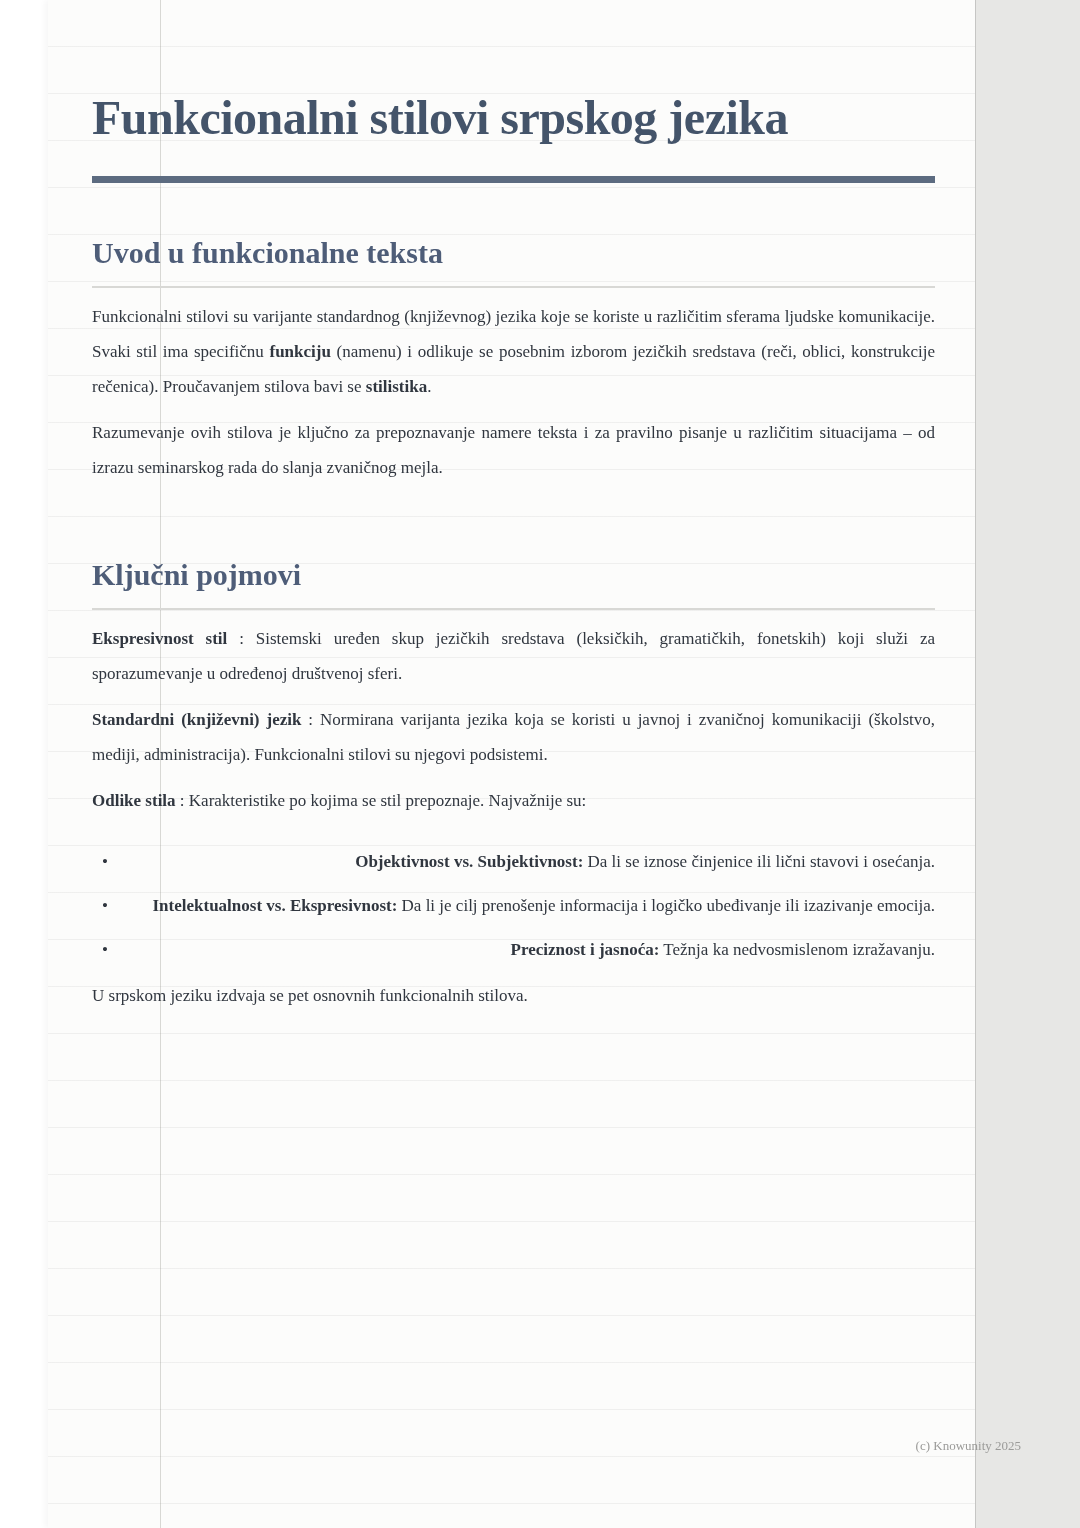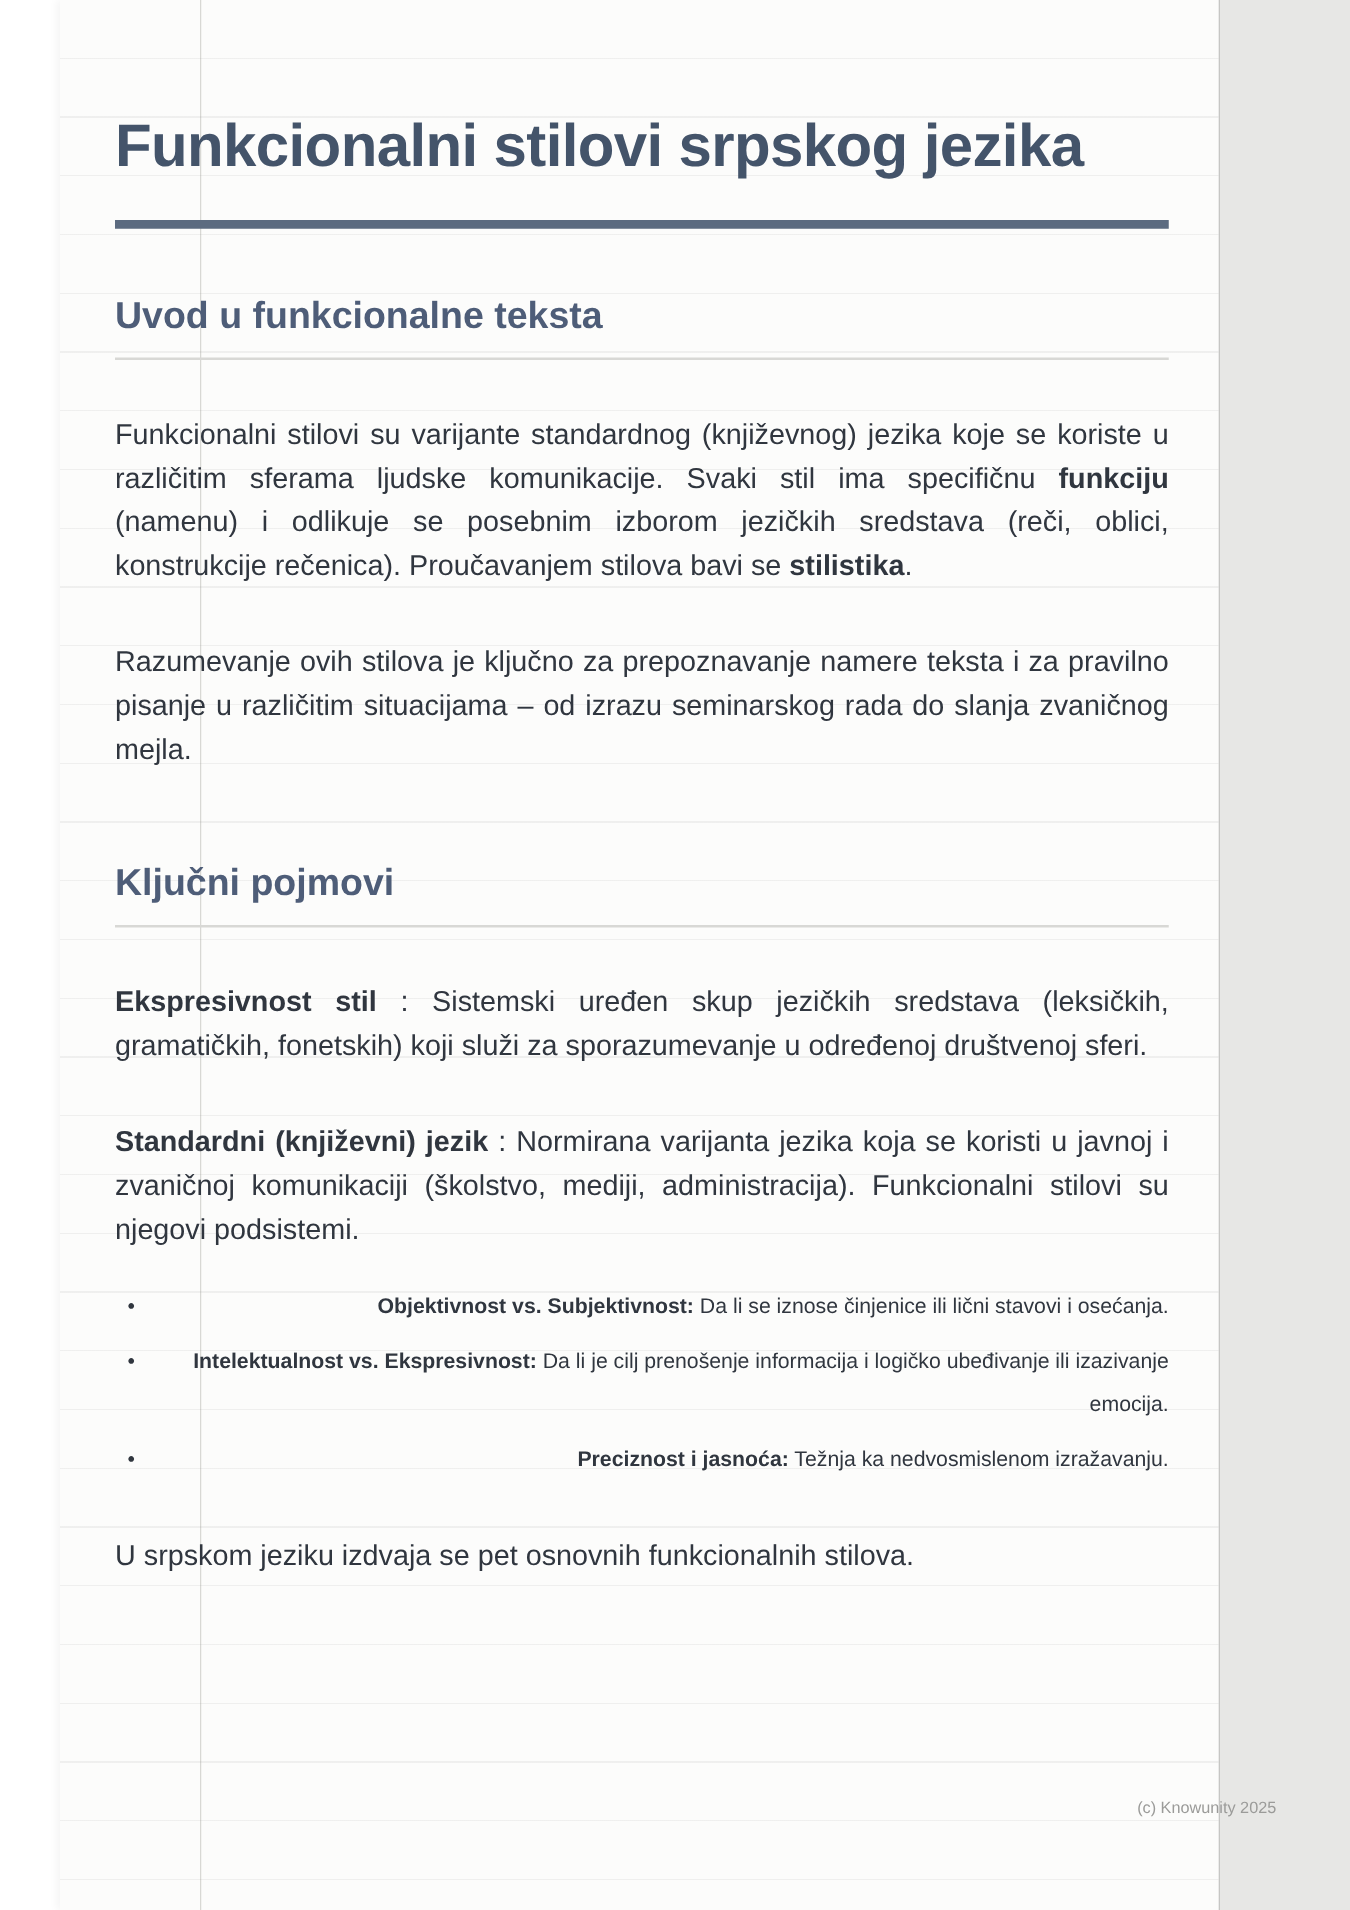--- a/index.html
+++ b/index.html
@@ -7,20 +7,21 @@
   body {
     font-family: "Liberation Sans", "DejaVu Sans", sans-serif;
     color: #30363f;
   }
   .canvas {
     position: relative;
     width: 1080px;
     height: 1528px;
     background: #ffffff;
     overflow: hidden;
+    font-family: Liberation Serif, serif;
   }
   
   .paper {
     position: absolute;
     left: 48px;
     top: 0;
     width: 927px;
     height: 100%;
     background:
       repeating-linear-gradient(180deg,
@@ -74,22 +75,22 @@
     color: #4e5d78;
   }
   h2.section-heading.second { margin-top: 72px; }
   .section-rule {
     margin-top: 15px;
     height: 2px;
     background: #d8d8d5;
     border: none;
   }
   p.body-para {
-    margin-top: 42px;
-    font-size: 23px;
+    margin-top: 11px;
+    font-size: 17px;
     line-height: 35px;
     text-align: justify;
     color: #30363f;
   }
   .b { font-weight: 700; }
   ul.bullet-list {
     margin-top: 26px;
     list-style: none;
   }
   ul.bullet-list li {
@@ -137,20 +138,21 @@
     <hr class="section-rule">
 
     <p class="body-para"><span>Funkcionalni stilovi su varijante standardnog (književnog) jezika koje se koriste u različitim sferama ljudske komunikacije. Svaki stil ima specifičnu </span><span class="b">funkciju</span><span> (namenu) i odlikuje se posebnim izborom jezičkih sredstava (reči, oblici, konstrukcije rečenica). Proučavanjem stilova bavi se </span><span class="b">stilistika</span><span>.</span></p>
     <p class="body-para"><span>Razumevanje ovih stilova je ključno za prepoznavanje namere teksta i za pravilno pisanje u različitim situacijama – od izrazu seminarskog rada do slanja zvaničnog mejla.</span></p>
 
     <h2 class="section-heading second">Ključni pojmovi</h2>
     <hr class="section-rule">
 
     <p class="body-para"><span class="b">Ekspresivnost stil</span><span> : Sistemski uređen skup jezičkih sredstava (leksičkih, gramatičkih, fonetskih) koji služi za sporazumevanje u određenoj društvenoj sferi.</span></p>
     <p class="body-para"><span class="b">Standardni (književni) jezik</span><span> : Normirana varijanta jezika koja se koristi u javnoj i zvaničnoj komunikaciji (školstvo, mediji, administracija). Funkcionalni stilovi su njegovi podsistemi.</span></p>
+    <p class="body-para"><span class="b">Odlike stila</span><span> : Karakteristike po kojima se stil prepoznaje. Najvažnije su:</span></p>
 
     <ul class="bullet-list">
       <li><span class="b">Objektivnost vs. Subjektivnost:</span><span> Da li se iznose činjenice ili lični stavovi i osećanja.</span></li>
       <li><span class="b">Intelektualnost vs. Ekspresivnost:</span><span> Da li je cilj prenošenje informacija i logičko ubeđivanje ili izazivanje emocija.</span></li>
       <li><span class="b">Preciznost i jasnoća:</span><span> Težnja ka nedvosmislenom izražavanju.</span></li>
     </ul>
 
     <p class="body-para"><span>U srpskom jeziku izdvaja se pet osnovnih funkcionalnih stilova.</span></p>
 
   </div>

